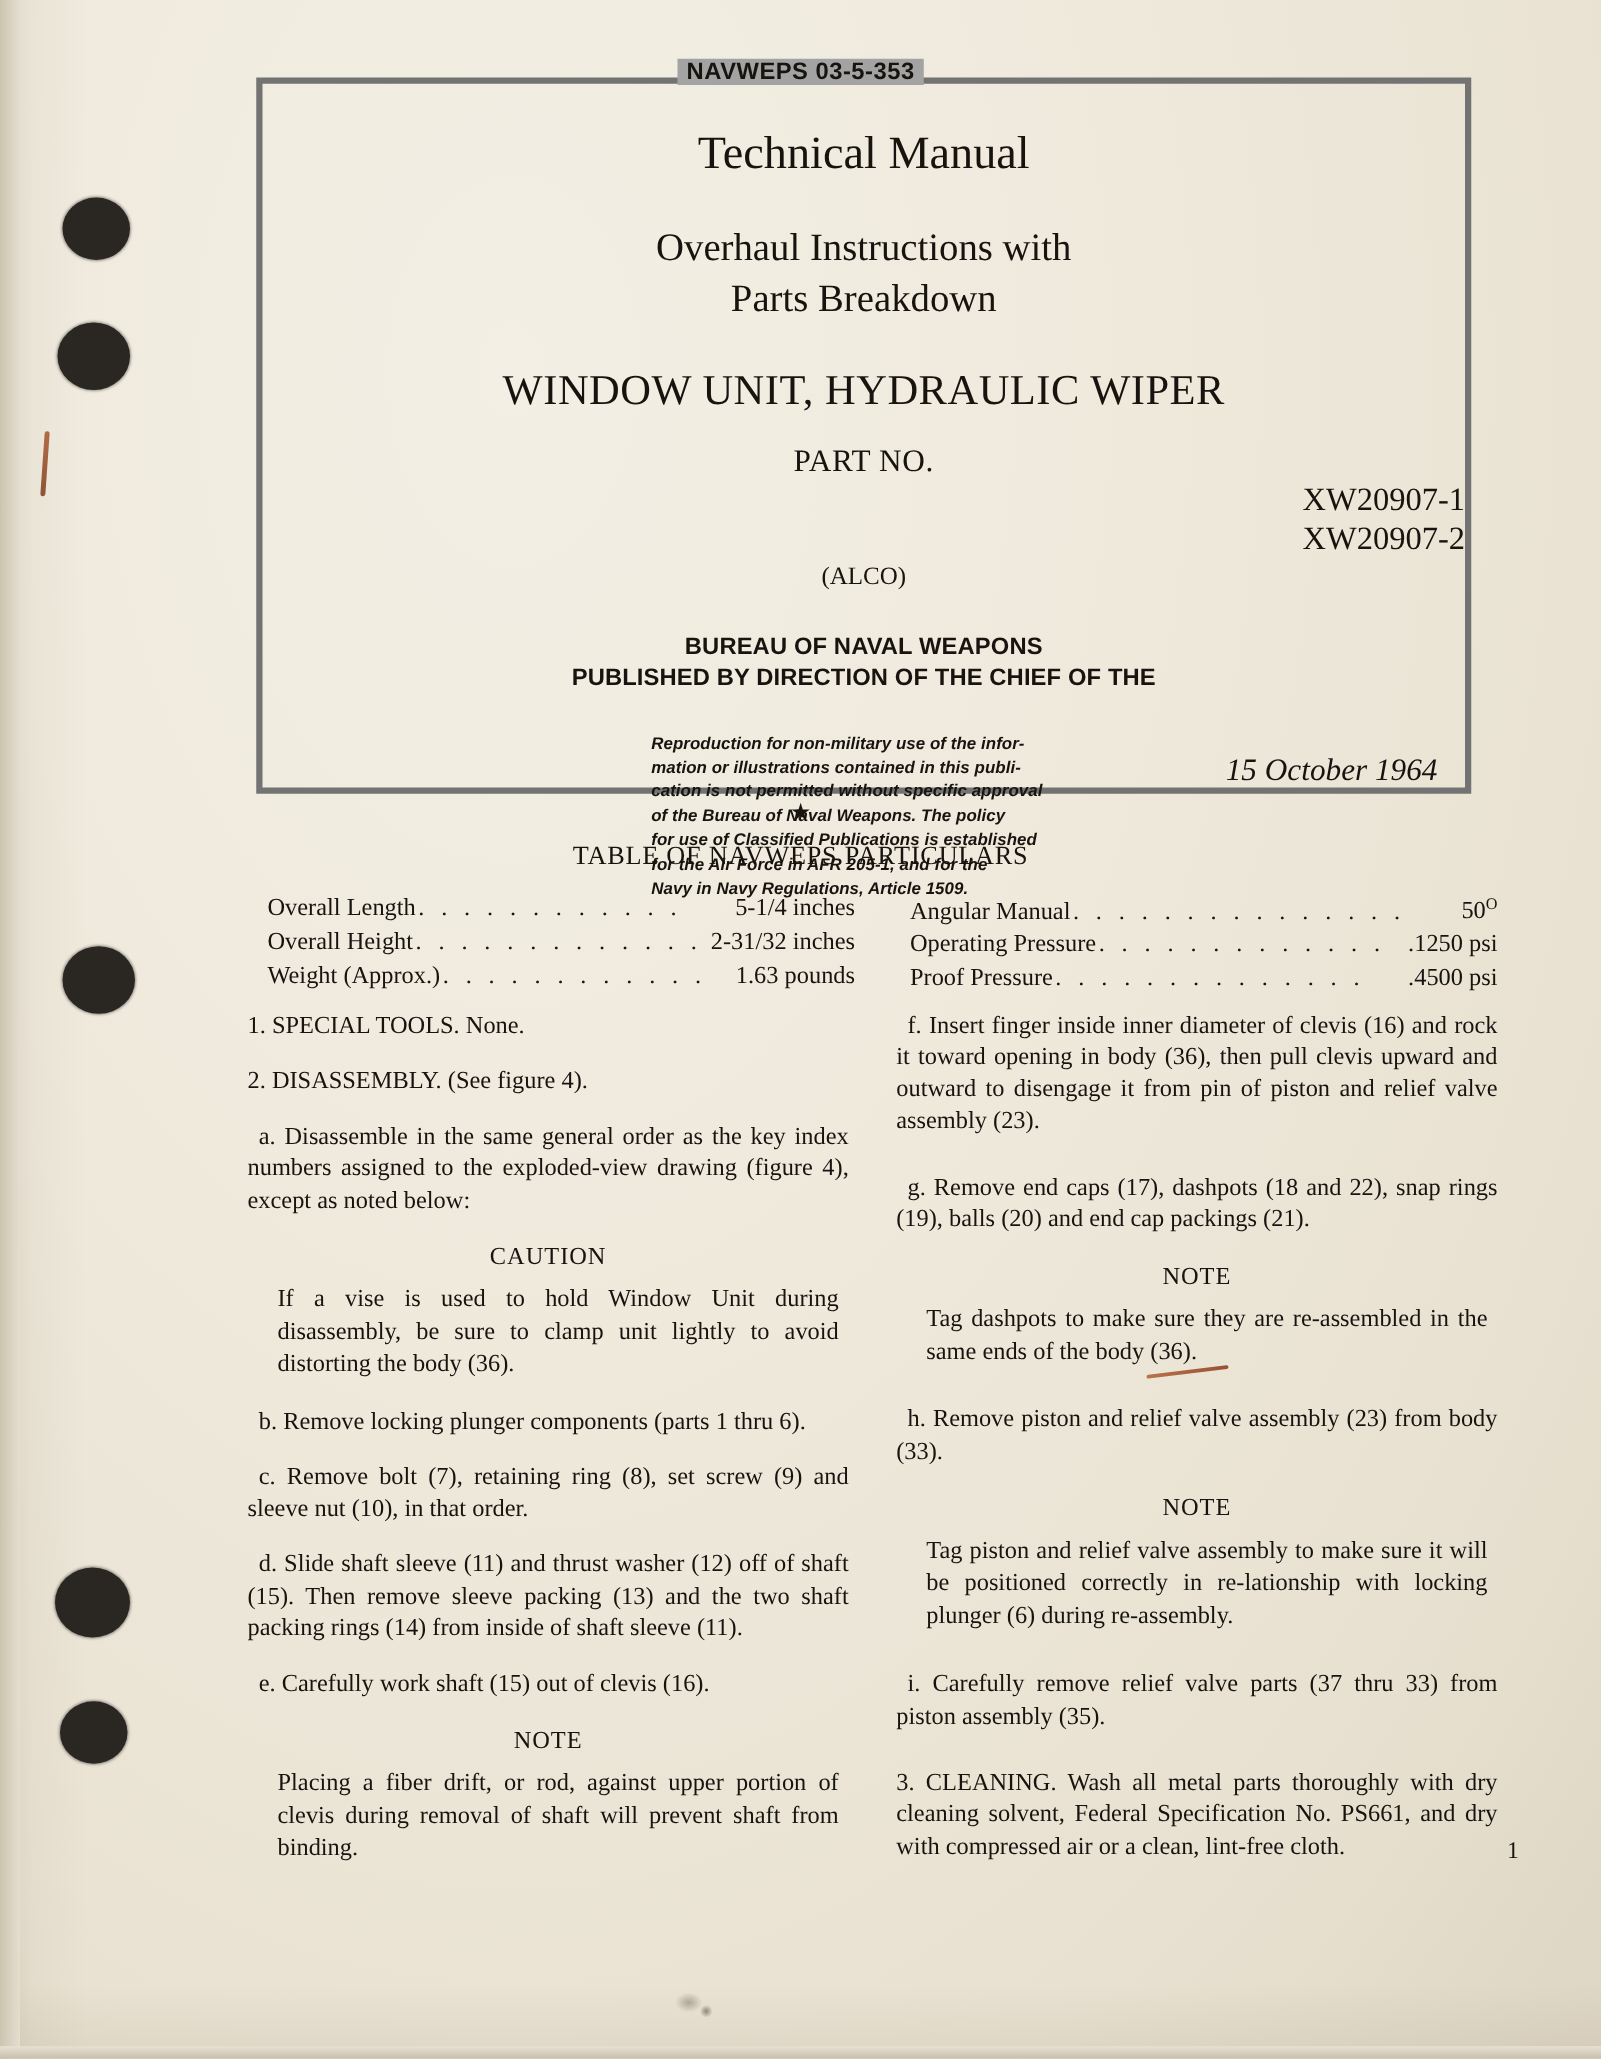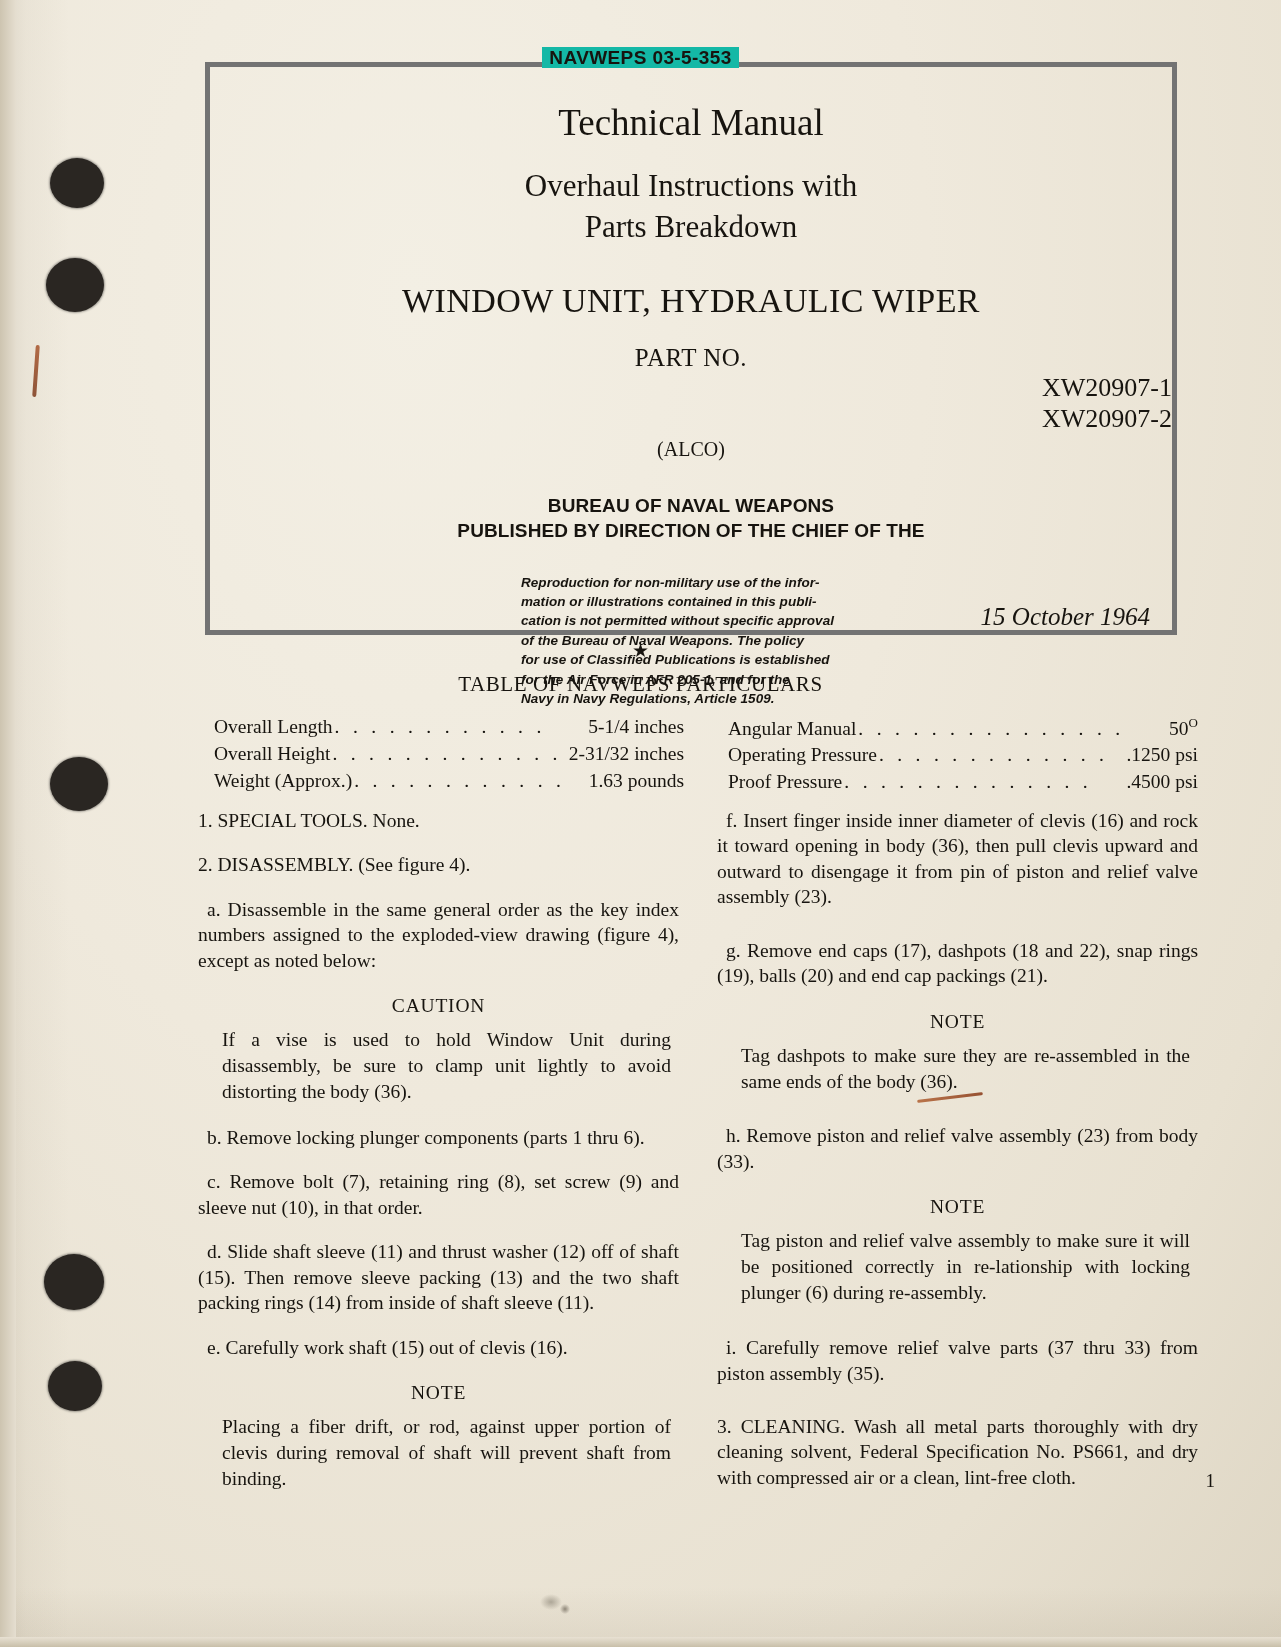--- a/index.html
+++ b/index.html
@@ -46,25 +46,25 @@
     box-sizing:border-box;
   }
   #navweps{
     position:absolute;left:0;right:0;top:47px;
     text-align:center;
     font-family:"Liberation Sans", sans-serif;
     font-weight:bold;font-size:19px;letter-spacing:.4px;
     z-index:4;
   }
   #navweps span{
-    background:#14b8a6;padding:0 7px;
+    background:#a3a3a3;padding:0 7px;
   }
   .tl-inner{position:relative;padding-top:33px;text-align:center;}
   .t-main{font-size:37px;line-height:1.22;font-weight:normal;}
-  .t-sub{font-size:31px;line-height:1.24;margin-top:22px;}
+  .t-sub{font-size:31px;line-height:1.24;margin-top:34px;}
   .t-unit{font-size:34px;letter-spacing:.4px;margin-top:36px;}
   .t-partlbl{font-size:25px;margin-top:24px;letter-spacing:.5px;}
   .t-pn{font-size:26px;line-height:1.2;text-align:right;}
   .t-alco{font-size:20px;margin-top:4px;}
   .t-pub{
     font-family:"Liberation Sans", sans-serif;
     font-weight:bold;font-size:19px;line-height:1.32;
     margin-top:32px;letter-spacing:.1px;
   }
   .t-repro{

